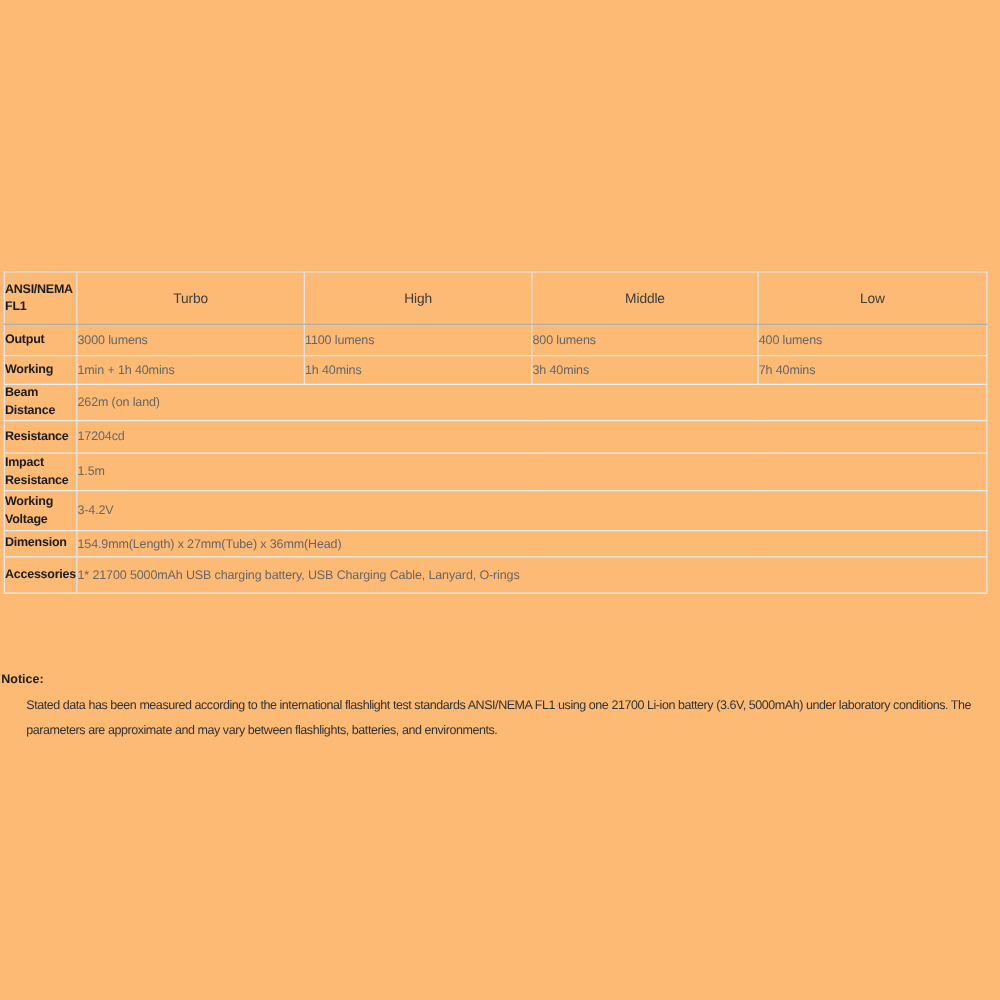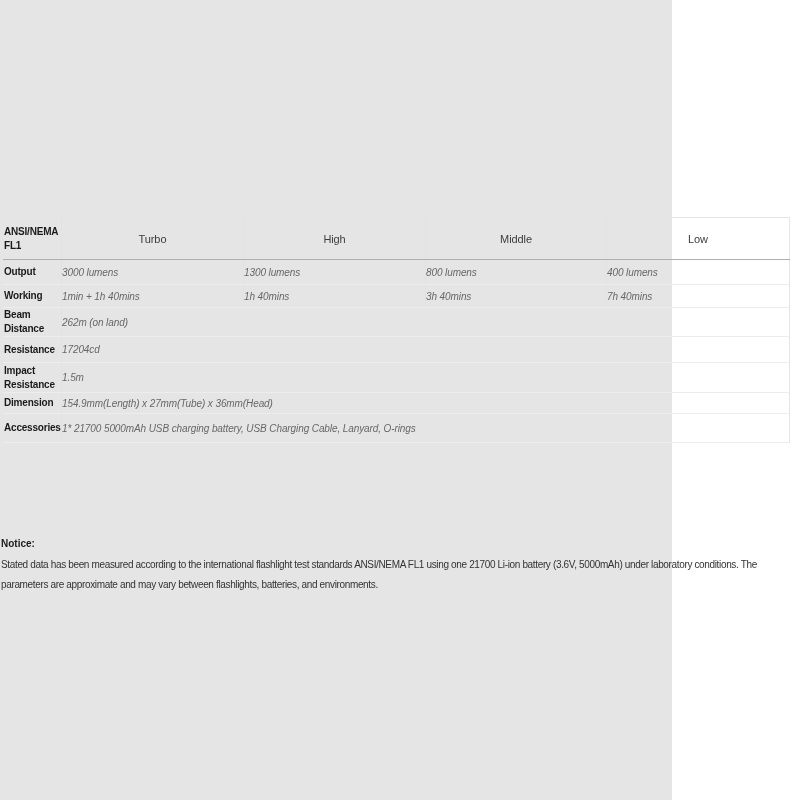--- a/index.html
+++ b/index.html
@@ -6,23 +6,23 @@
     margin: 0;
     padding: 0;
     background: #ffffff;
     width: 800px;
     height: 800px;
     overflow: hidden;
     font-family: "Liberation Sans", "DejaVu Sans", sans-serif;
   }
   .page {
     position: relative;
-    width: 672px;
+    width: 800px;
     height: 800px;
-    background: #e5e5e5;
+    background: #fdba74;
   }
   table.spec-table {
     position: absolute;
     left: 3px;
     top: 217px;
     width: 786px;
     border-collapse: collapse;
     table-layout: fixed;
     border: 1px solid #e5e5e5;
   }
@@ -60,21 +60,20 @@
   }
   .col-head:last-child {
     border-right: none;
   }
   .val-cell {
     font-size: 10px;
     color: #676767;
     letter-spacing: -0.1px;
     padding-left: 7px;
     white-space: pre;
-    font-style: italic;
   }
   .val-cell.grid {
     border-right: 1px solid #e2e2e2;
   }
   .val-cell.grid:last-child {
     border-right: none;
   }
   .notice {
     position: absolute;
     left: 1px;
@@ -86,20 +85,21 @@
     font-weight: bold;
     color: #1b1b1b;
     line-height: 14px;
   }
   .notice-body {
     margin-top: 4px;
     font-size: 10px;
     color: #333333;
     letter-spacing: -0.35px;
     line-height: 20px;
+    padding-left: 20px;
   }
 </style>
 </head>
 <body>
 
 <div class="page">
 
   <table class="spec-table">
     <colgroup>
       <col style="width:58px">
@@ -114,21 +114,21 @@
       <th class="label-cell wrap">ANSI/NEMA FL1</th>
       <th class="col-head">Turbo</th>
       <th class="col-head">High</th>
       <th class="col-head">Middle</th>
       <th class="col-head">Low</th>
     </tr>
 
     <tr style="height:25px">
       <td class="label-cell">Output</td>
       <td class="val-cell grid">3000 lumens</td>
-      <td class="val-cell grid">1300 lumens</td>
+      <td class="val-cell grid">1100 lumens</td>
       <td class="val-cell grid">800 lumens</td>
       <td class="val-cell grid">400 lumens</td>
     </tr>
 
     <tr style="height:23px">
       <td class="label-cell">Working</td>
       <td class="val-cell grid">1min + 1h 40mins</td>
       <td class="val-cell grid">1h 40mins</td>
       <td class="val-cell grid">3h 40mins</td>
       <td class="val-cell grid">7h 40mins</td>
@@ -143,20 +143,24 @@
       <td class="label-cell">Resistance</td>
       <td class="val-cell" colspan="4">17204cd</td>
     </tr>
 
     <tr style="height:30px">
       <td class="label-cell wrap">Impact Resistance</td>
       <td class="val-cell" colspan="4">1.5m</td>
     </tr>
 
 
+    <tr style="height:32px">
+      <td class="label-cell wrap">Working Voltage</td>
+      <td class="val-cell" colspan="4">3-4.2V</td>
+    </tr>
 
     <tr style="height:21px">
       <td class="label-cell">Dimension</td>
       <td class="val-cell" colspan="4">154.9mm(Length) x 27mm(Tube) x 36mm(Head)</td>
     </tr>
 
 
     <tr style="height:29px">
       <td class="label-cell">Accessories</td>
       <td class="val-cell" colspan="4">1* 21700 5000mAh USB charging battery, USB Charging Cable, Lanyard, O-rings</td>

